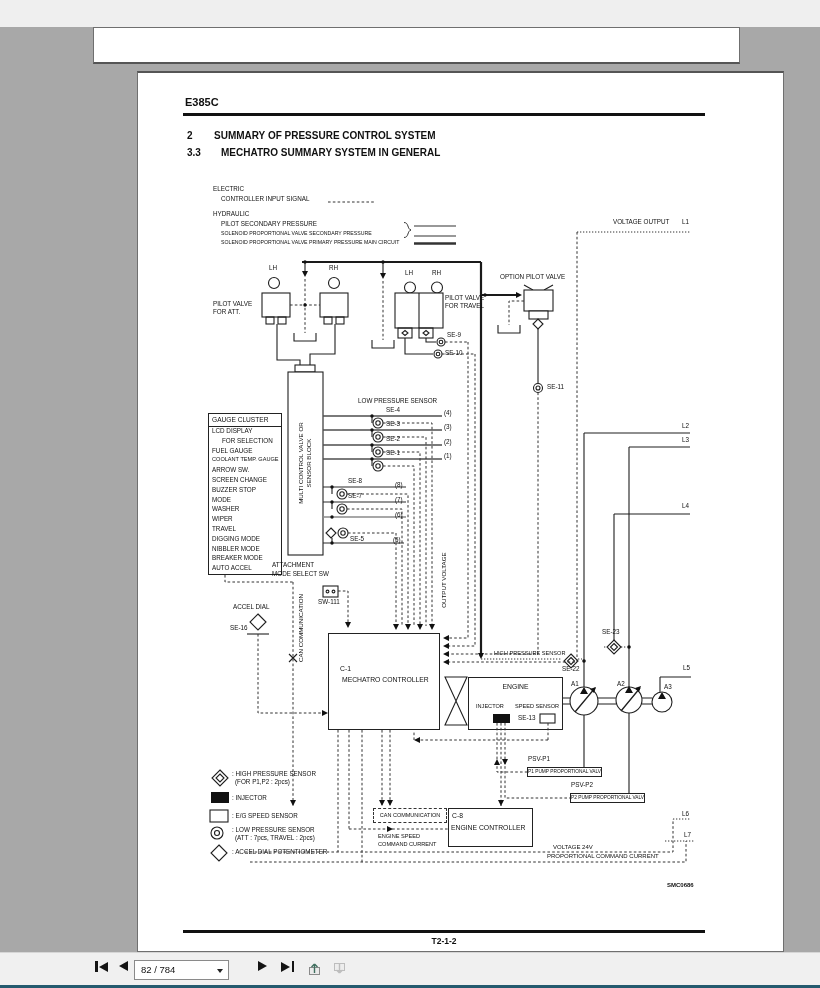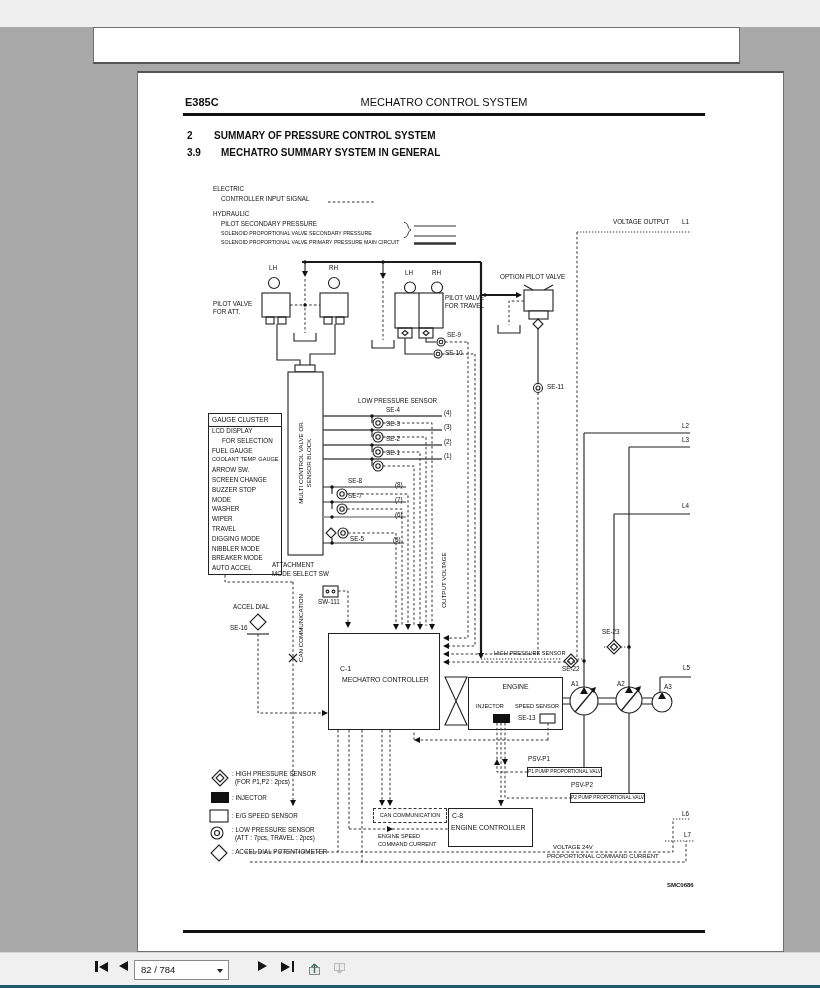--- a/index.html
+++ b/index.html
@@ -46,26 +46,25 @@
 </head>
 <body>
 
 <div class="screen">
   <div class="topstrip"></div>
   <div class="prevpage"></div>
 
   <div class="page">
 
     <span class="lbl t11 b" style="left:47px;top:24px">E385C</span>
-    <div class="lbl t11 ctr" style="left:45px;top:24px;width:522px">MECHATRO CONTROL SYSTEM</div>
     <div class="rule" style="left:45px;top:40px;width:522px;height:2.5px"></div>
 
     <span class="lbl t10 b" style="left:49px;top:58px">2</span>
     <span class="lbl t10 b" style="left:76px;top:58px">SUMMARY OF PRESSURE CONTROL SYSTEM</span>
-    <span class="lbl t10 b" style="left:49px;top:75px">3.9</span>
+    <span class="lbl t10 b" style="left:49px;top:75px">3.3</span>
     <span class="lbl t10 b" style="left:83px;top:75px">MECHATRO SUMMARY SYSTEM IN GENERAL</span>
 
     <span class="lbl" style="left:75px;top:113px">ELECTRIC</span>
     <span class="lbl" style="left:83px;top:123px">CONTROLLER INPUT SIGNAL</span>
     <span class="lbl" style="left:75px;top:138px">HYDRAULIC</span>
     <span class="lbl" style="left:83px;top:148px">PILOT SECONDARY PRESSURE</span>
     <span class="lbl s5" style="left:83px;top:157.5px">SOLENOID PROPORTIONAL VALVE SECONDARY PRESSURE</span>
     <span class="lbl s5" style="left:83px;top:166.5px">SOLENOID PROPORTIONAL VALVE PRIMARY PRESSURE MAIN CIRCUIT</span>
 
     <div class="bx" style="left:190px;top:560px;width:112px;height:97px"></div>
@@ -320,20 +319,21 @@
 
     <span class="lbl" style="left:94px;top:698px">: HIGH PRESSURE SENSOR</span>
     <span class="lbl" style="left:97px;top:706px">(FOR P1,P2 : 2pcs)</span>
     <span class="lbl" style="left:94px;top:722px">: INJECTOR</span>
     <span class="lbl" style="left:94px;top:740px">: E/G  SPEED SENSOR</span>
     <span class="lbl" style="left:94px;top:754px">: LOW PRESSURE SENSOR</span>
     <span class="lbl" style="left:97px;top:762px">(ATT : 7pcs, TRAVEL : 2pcs)</span>
     <span class="lbl" style="left:94px;top:776px">: ACCEL DIAL POTENTIOMETER</span>
 
     <div class="rule" style="left:45px;top:857px;width:522px;height:2.5px"></div>
+    <div class="lbl ctr b" style="left:45px;top:864px;width:522px;font-size:8.5px">T2-1-2</div>
   </div>
 
   <div class="toolbar">
     <div class="tbtn" style="left:95px;top:8px">
       <div class="vbar"></div>
       <div class="trl"></div>
     </div>
     <div class="tbtn" style="left:119px;top:8px">
       <div class="trl"></div>
     </div>

